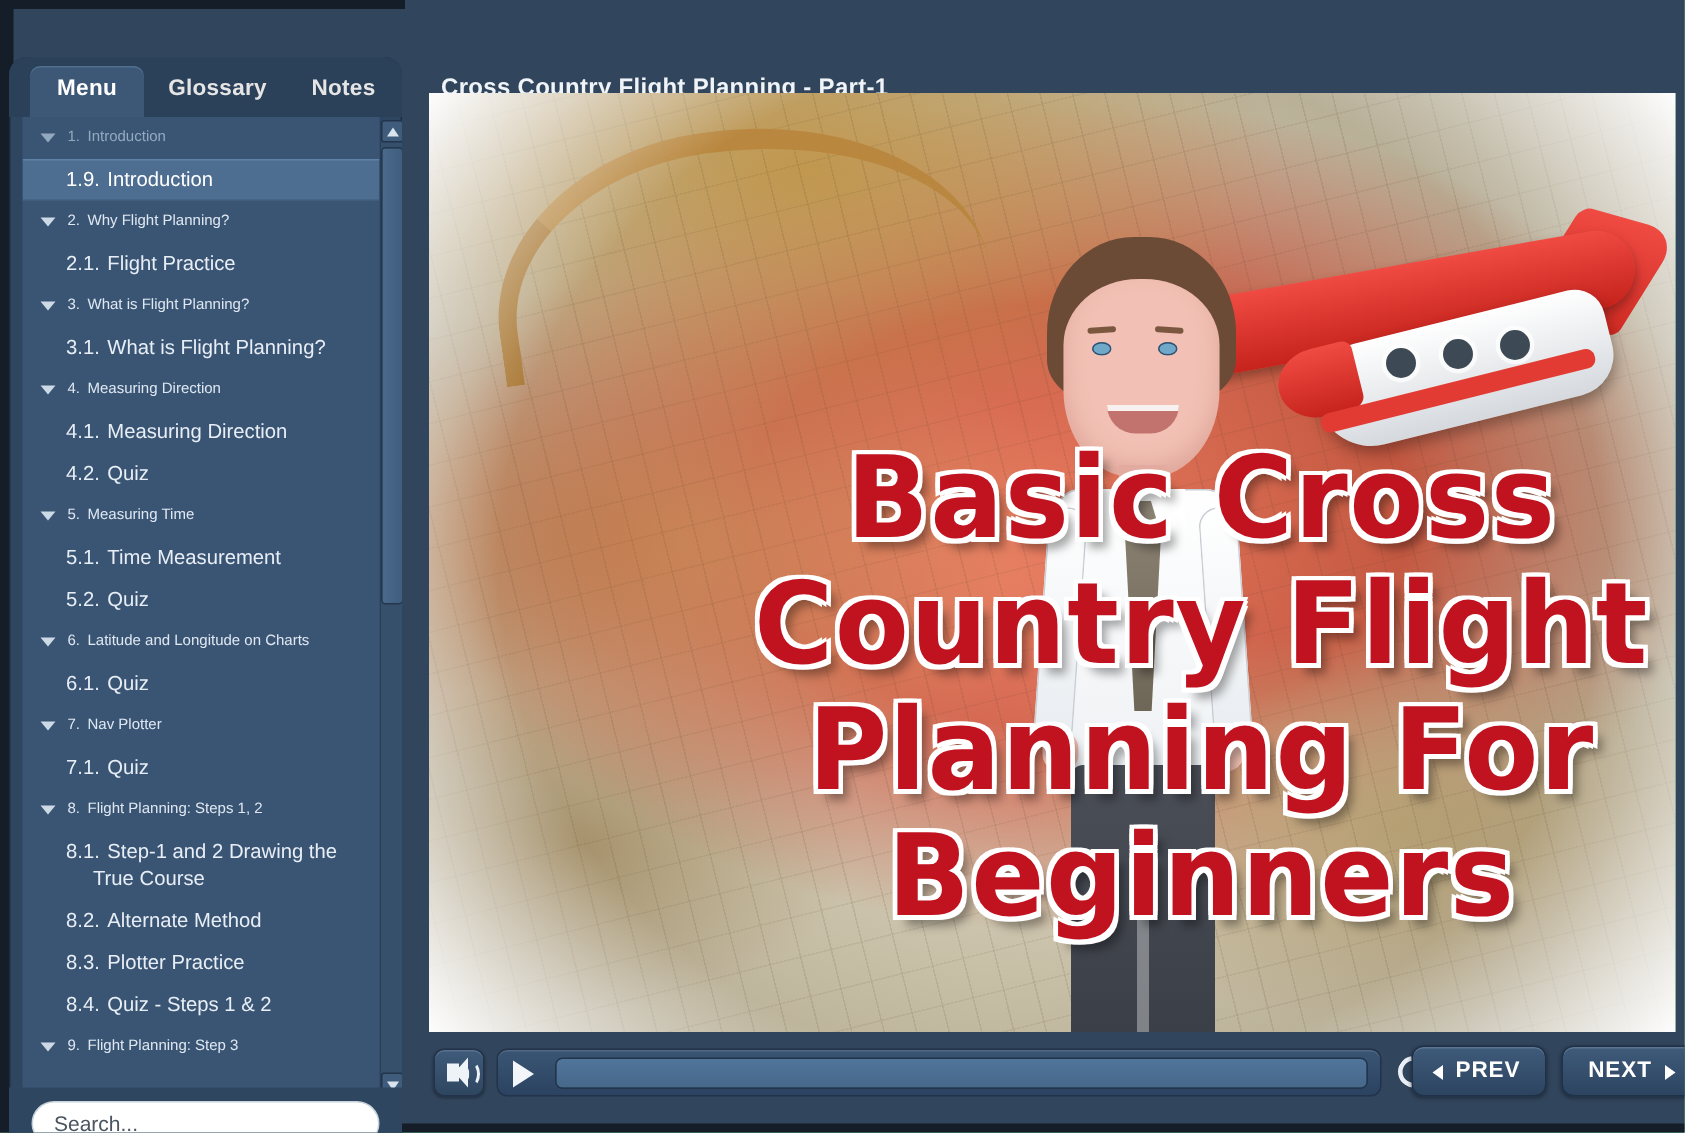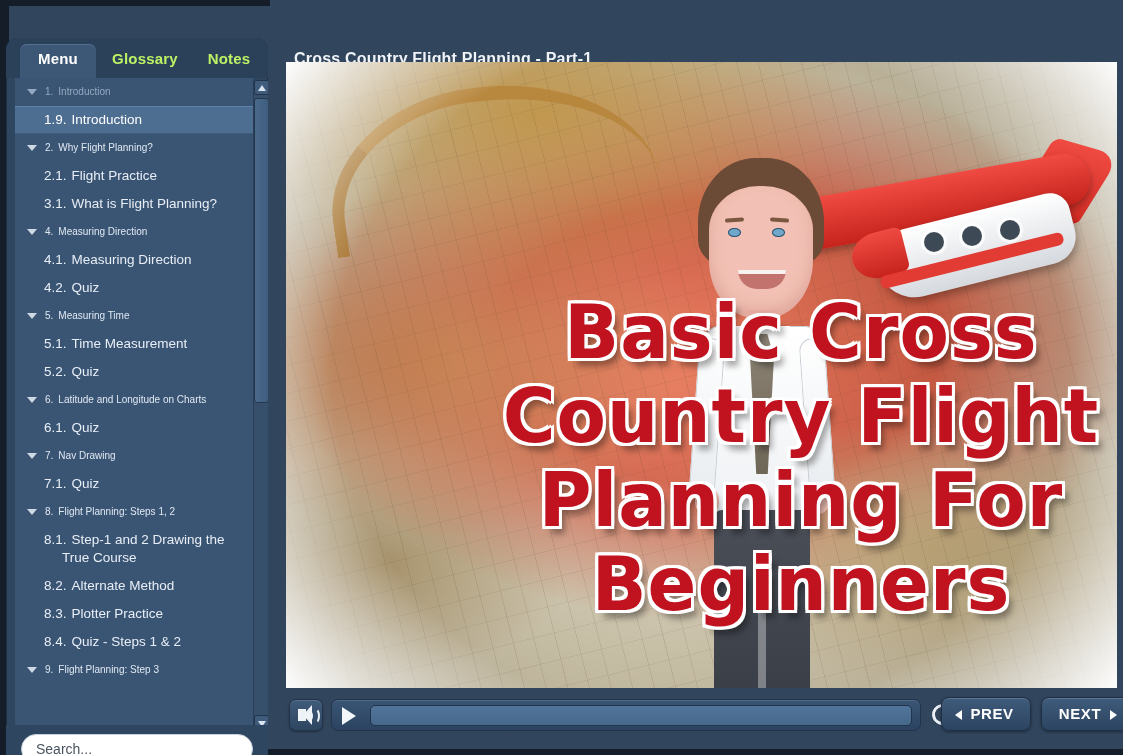--- a/index.html
+++ b/index.html
@@ -60,21 +60,21 @@
     background: #2b4159;
   }
   .tab {
     position: absolute;
     top: 6px;
     height: 34px;
     line-height: 30px;
     text-align: center;
     font-size: 15px;
     font-weight: bold;
-    color: #bef264;
+    color: #e5e5e5;
     border-radius: 7px 7px 0 0;
     cursor: pointer;
     letter-spacing: .2px;
   }
   .tab.active {
     background: #3d5876;
     color: #ffffff;
     box-shadow: inset 0 1px 0 #51708f;
   }
   #tab-menu     { left: 14px;  width: 76px; }
@@ -592,30 +592,31 @@
       <div class="tab" id="tab-glossary">Glossary</div>
       <div class="tab" id="tab-notes">Notes</div>
     </div>
 
     <div id="menu-scroll">
       <div id="menu-list">
           <div class="topic visited"><span class="caret"></span><span class="num">1.</span><span>Introduction</span></div>
           <div class="sub current"><span class="num">1.9.</span><span>Introduction</span></div>
           <div class="topic"><span class="caret"></span><span class="num">2.</span><span>Why Flight Planning?</span></div>
           <div class="sub"><span class="num">2.1.</span><span>Flight Practice</span></div>
+          <div class="topic"><span class="caret"></span><span class="num">3.</span><span>What is Flight Planning?</span></div>
           <div class="sub"><span class="num">3.1.</span><span>What is Flight Planning?</span></div>
           <div class="topic"><span class="caret"></span><span class="num">4.</span><span>Measuring Direction</span></div>
           <div class="sub"><span class="num">4.1.</span><span>Measuring Direction</span></div>
           <div class="sub"><span class="num">4.2.</span><span>Quiz</span></div>
           <div class="topic"><span class="caret"></span><span class="num">5.</span><span>Measuring Time</span></div>
           <div class="sub"><span class="num">5.1.</span><span>Time Measurement</span></div>
           <div class="sub"><span class="num">5.2.</span><span>Quiz</span></div>
           <div class="topic"><span class="caret"></span><span class="num">6.</span><span>Latitude and Longitude on Charts</span></div>
           <div class="sub"><span class="num">6.1.</span><span>Quiz</span></div>
-          <div class="topic"><span class="caret"></span><span class="num">7.</span><span>Nav Drawing</span></div>
+          <div class="topic"><span class="caret"></span><span class="num">7.</span><span>Nav Plotter</span></div>
           <div class="sub"><span class="num">7.1.</span><span>Quiz</span></div>
           <div class="topic"><span class="caret"></span><span class="num">8.</span><span>Flight Planning: Steps 1, 2</span></div>
           <div class="sub"><span class="num">8.1.</span><span>Step-1 and 2 Drawing the True Course</span></div>
           <div class="sub"><span class="num">8.2.</span><span>Alternate Method</span></div>
           <div class="sub"><span class="num">8.3.</span><span>Plotter Practice</span></div>
           <div class="sub"><span class="num">8.4.</span><span>Quiz - Steps 1 &amp; 2</span></div>
           <div class="topic"><span class="caret"></span><span class="num">9.</span><span>Flight Planning: Step 3</span></div>
         </div>
     </div>
 

